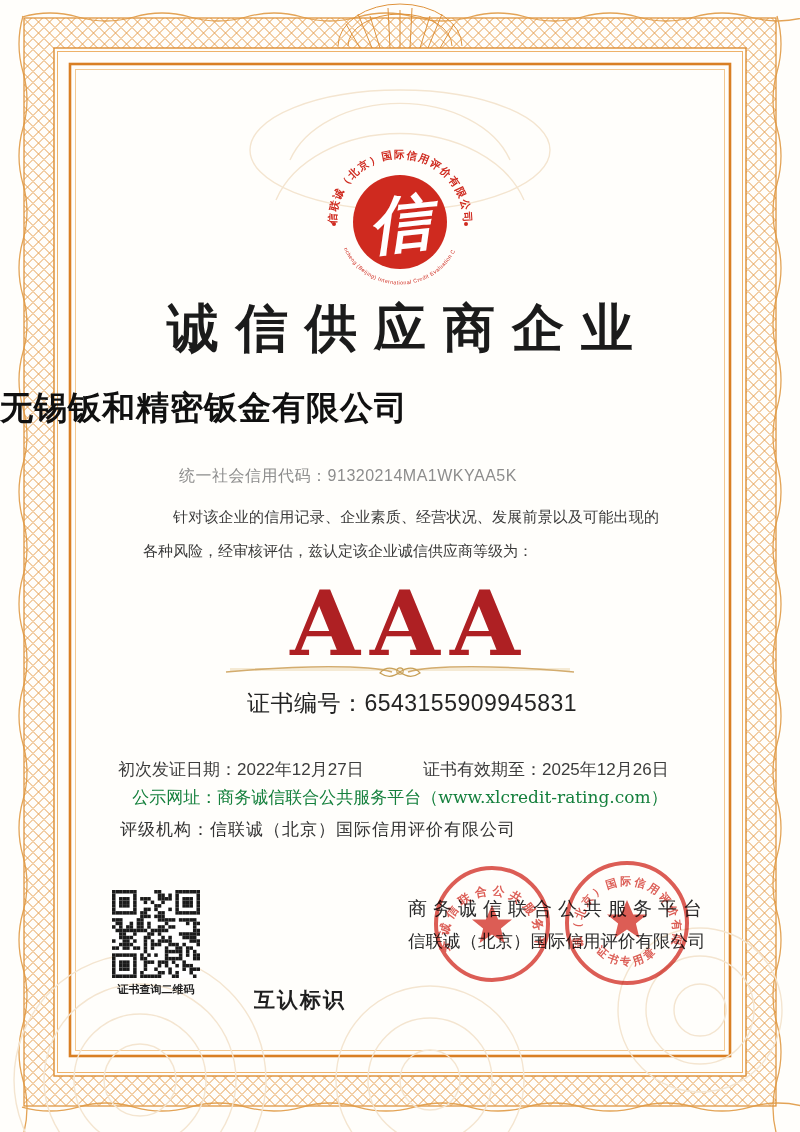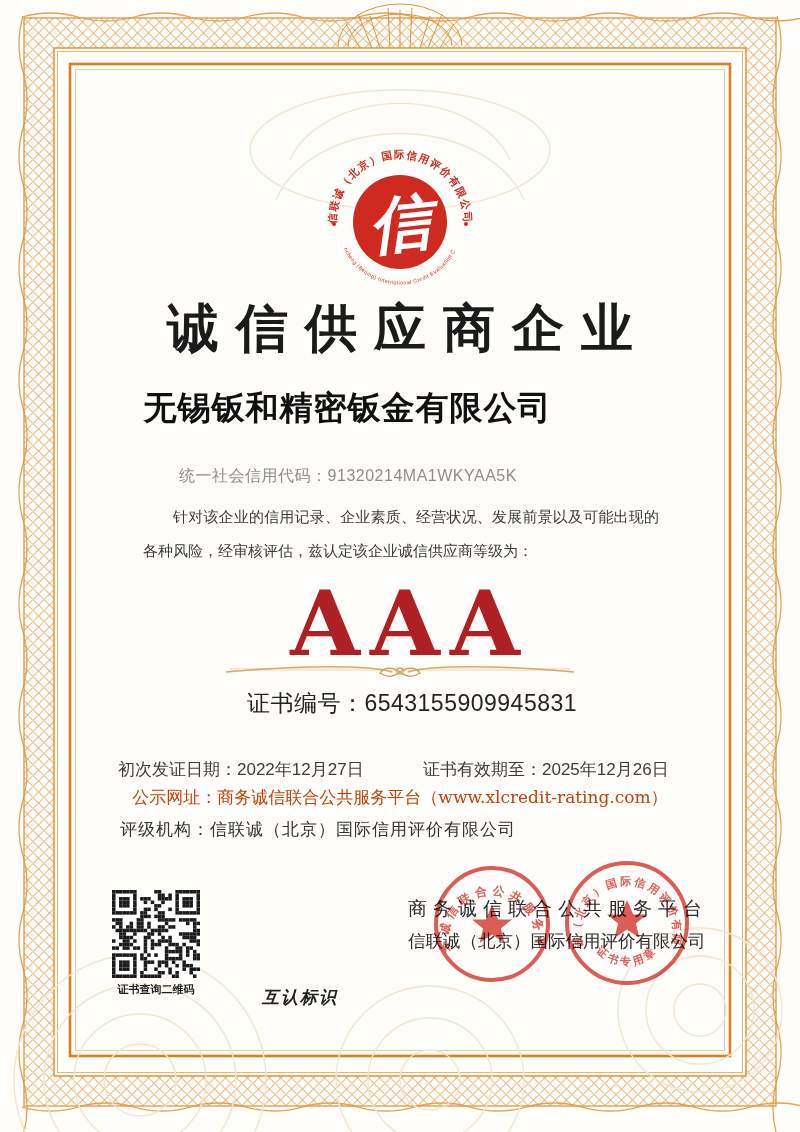--- a/index.html
+++ b/index.html
@@ -13,21 +13,21 @@
 
   .logo-wrap{left:322px;top:146px;width:156px;height:150px;}
 
   .title{
     left:0;top:294px;width:800px;text-align:center;
     font-family:"DejaVu Serif","Liberation Serif",serif;
     font-size:52px;font-weight:700;letter-spacing:17px;padding-left:17px;
     box-sizing:border-box;color:#1b1b1b;
   }
   .company{
-    left:0;top:386px;width:695px;text-align:center;
+    left:0;top:386px;width:695px;text-align:left;
     font-family:"Liberation Sans",sans-serif;
     font-size:33px;font-weight:800;letter-spacing:1px;color:#101010;
   }
   .code-line{
     left:0;top:466px;width:696px;text-align:center;
     font-size:16px;color:#8d8d8d;letter-spacing:.5px;
   }
   .paragraph{
     left:143px;top:500px;width:516px;
     font-family:"DejaVu Serif","Liberation Serif",serif;
@@ -46,37 +46,37 @@
     font-size:23px;color:#242424;letter-spacing:.5px;padding-left:12px;
   }
   .dates-row{left:0;top:742px;width:800px;font-size:17px;color:#3c3c3c;}
   .date-group{position:absolute;top:16px;white-space:nowrap;text-align:center;}
   .date-label{font-family:"DejaVu Serif","Liberation Serif",serif;}
   .issue-group{left:118px;}
   .valid-group{left:423px;}
   .publicity-line{
     left:0;top:786px;width:800px;text-align:center;
     font-family:"DejaVu Serif","Liberation Serif",serif;
-    font-size:17px;color:#c2410c;
+    font-size:17px;color:#15803d;
   }
   .agency-line{
     left:0;top:818px;width:636px;text-align:center;
     font-family:"DejaVu Serif","Liberation Serif",serif;
     font-size:17px;color:#333;letter-spacing:1px;
   }
 
   .qr-block{left:112px;top:890px;width:88px;height:88px;background:#fff;}
   .qr-caption{
     left:88px;top:982px;width:136px;text-align:center;
     font-size:11px;font-weight:700;color:#1f1f1f;
   }
   .xlcc-block{left:240px;top:882px;width:120px;height:100px;}
   .xlcc-caption{
     left:252px;top:986px;width:96px;text-align:center;
-    font-size:17px;font-weight:700;color:#1f1f1f;letter-spacing:2px;font-style:italic;
+    font-size:21px;font-weight:700;color:#1f1f1f;letter-spacing:2px;
   }
 
   .footer-org{left:408px;top:896px;width:308px;z-index:3;color:#2b2b2b;}
   .footer-org .l1{
     font-family:"DejaVu Serif","Liberation Serif",serif;
     font-size:19px;letter-spacing:6px;white-space:nowrap;
   }
   .footer-org .l2{
     font-family:"DejaVu Serif","Liberation Serif",serif;
     font-size:17.5px;margin-top:7px;white-space:nowrap;

